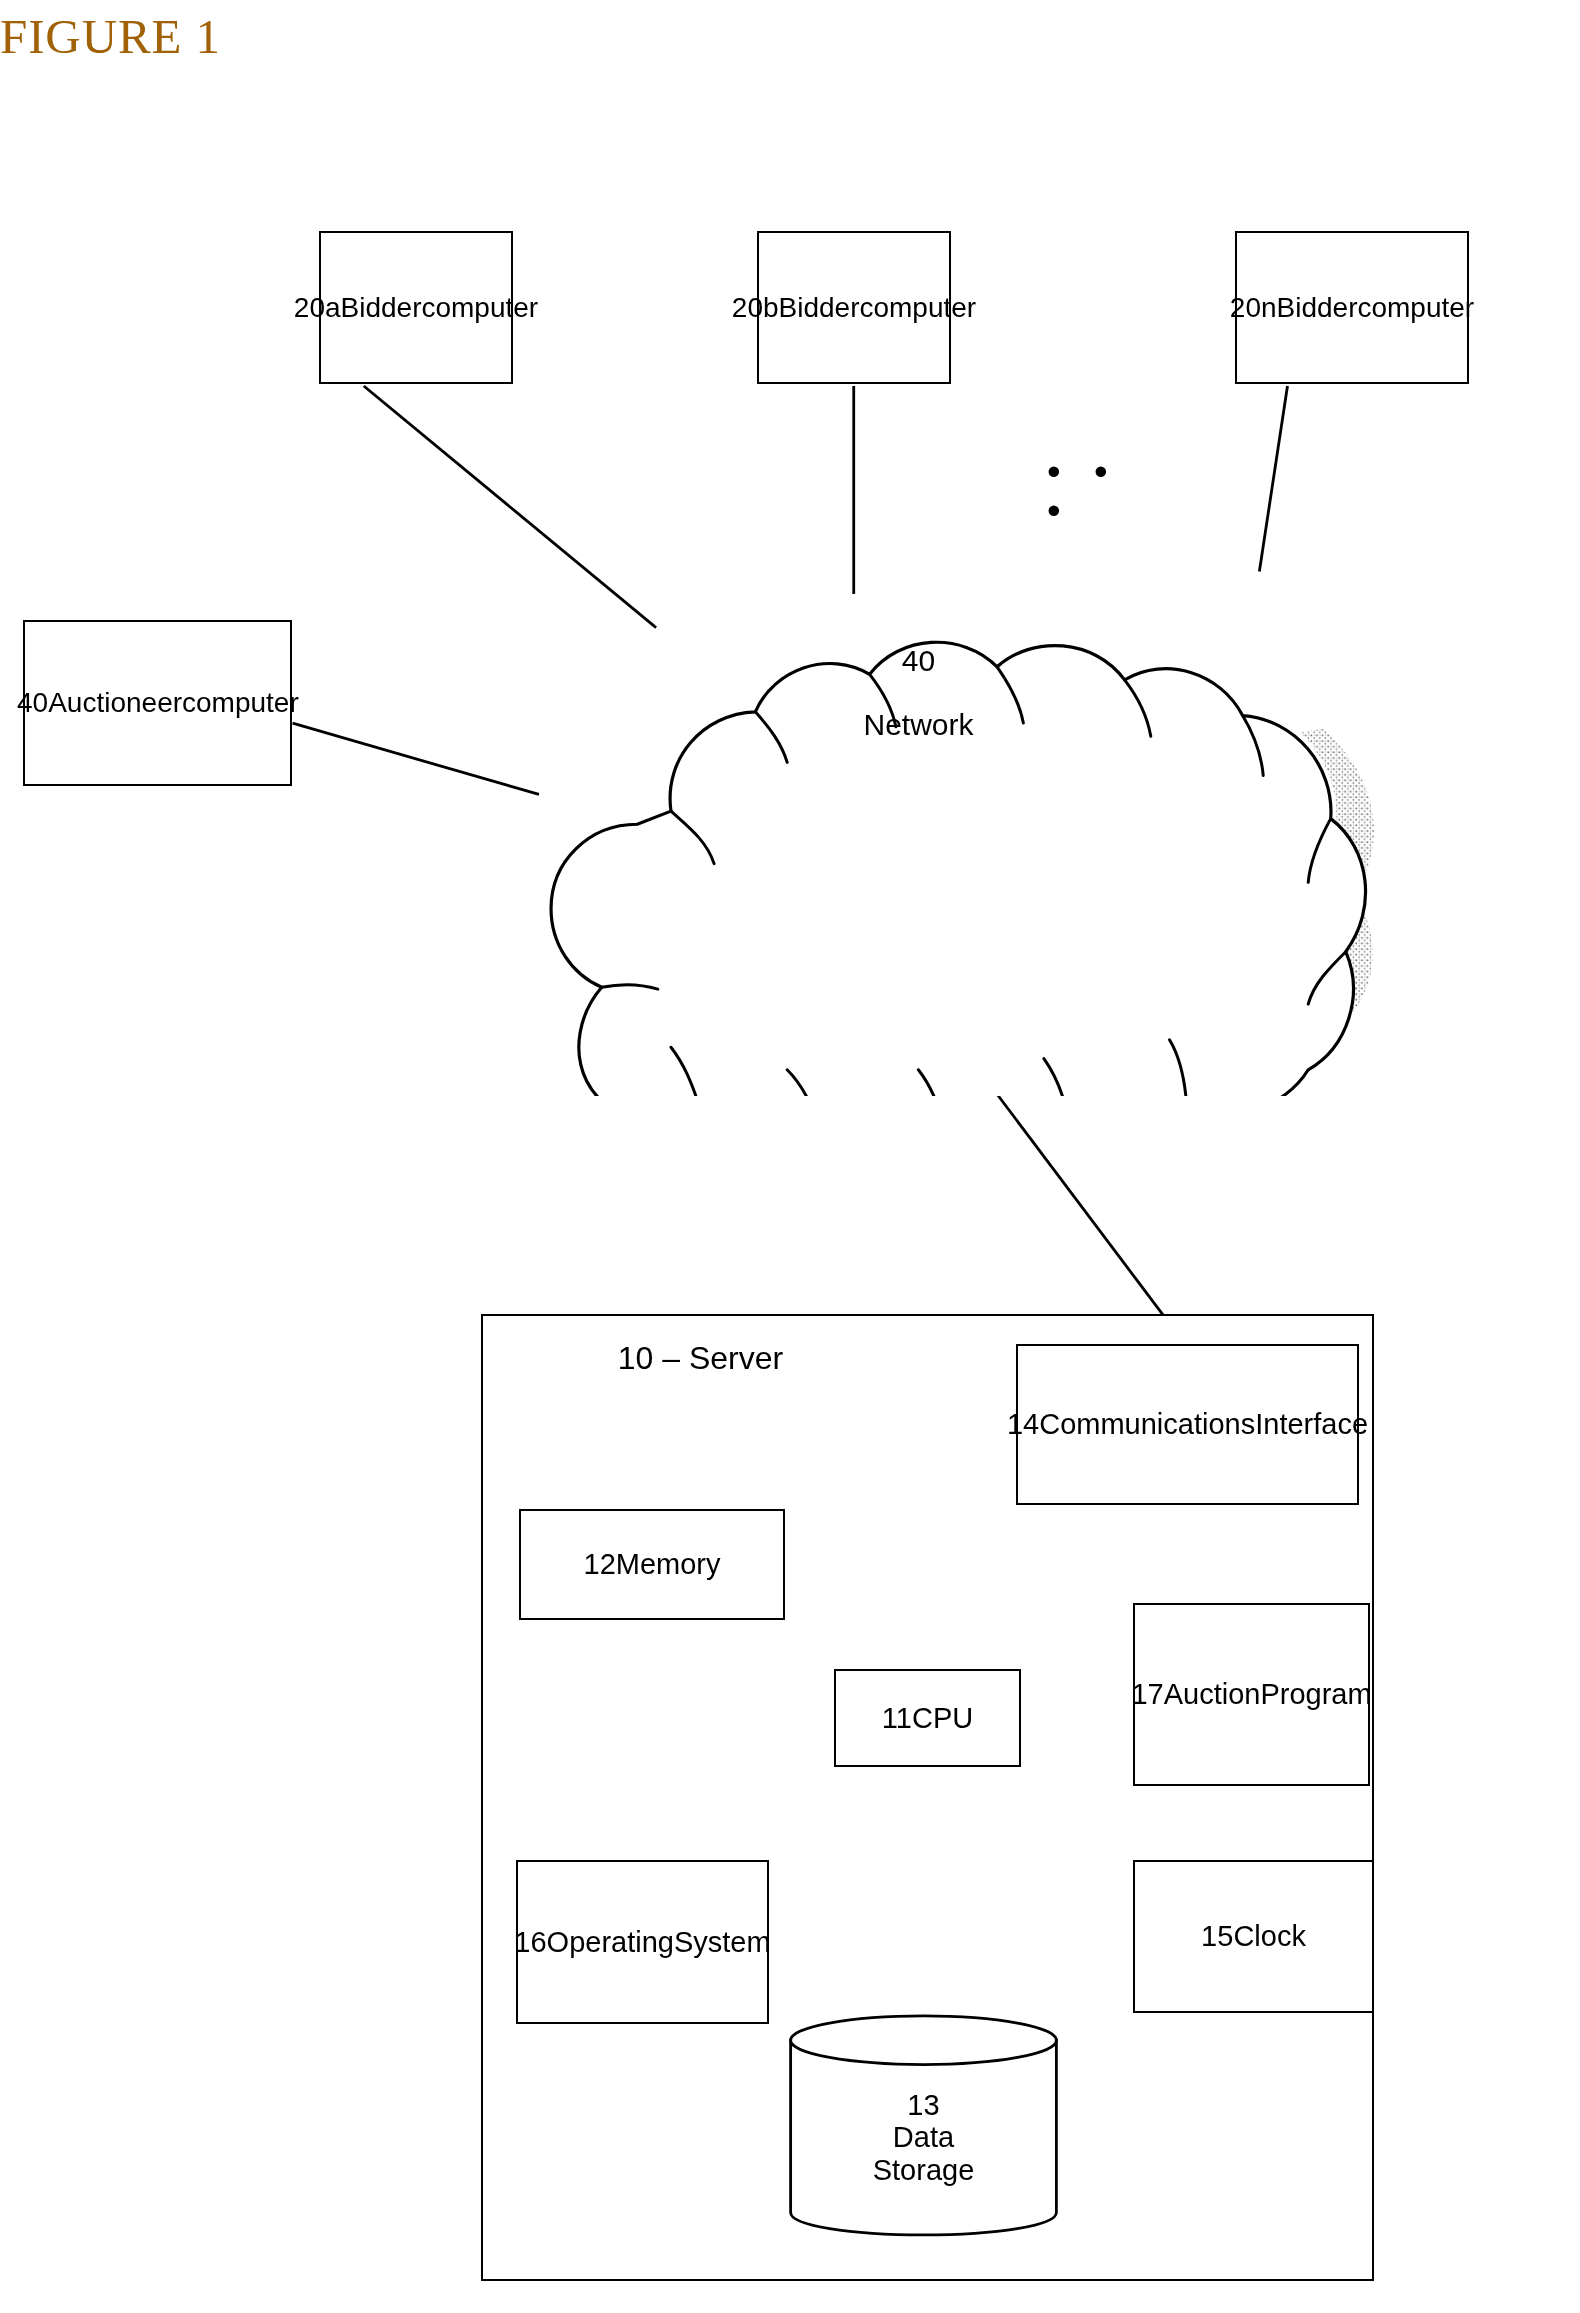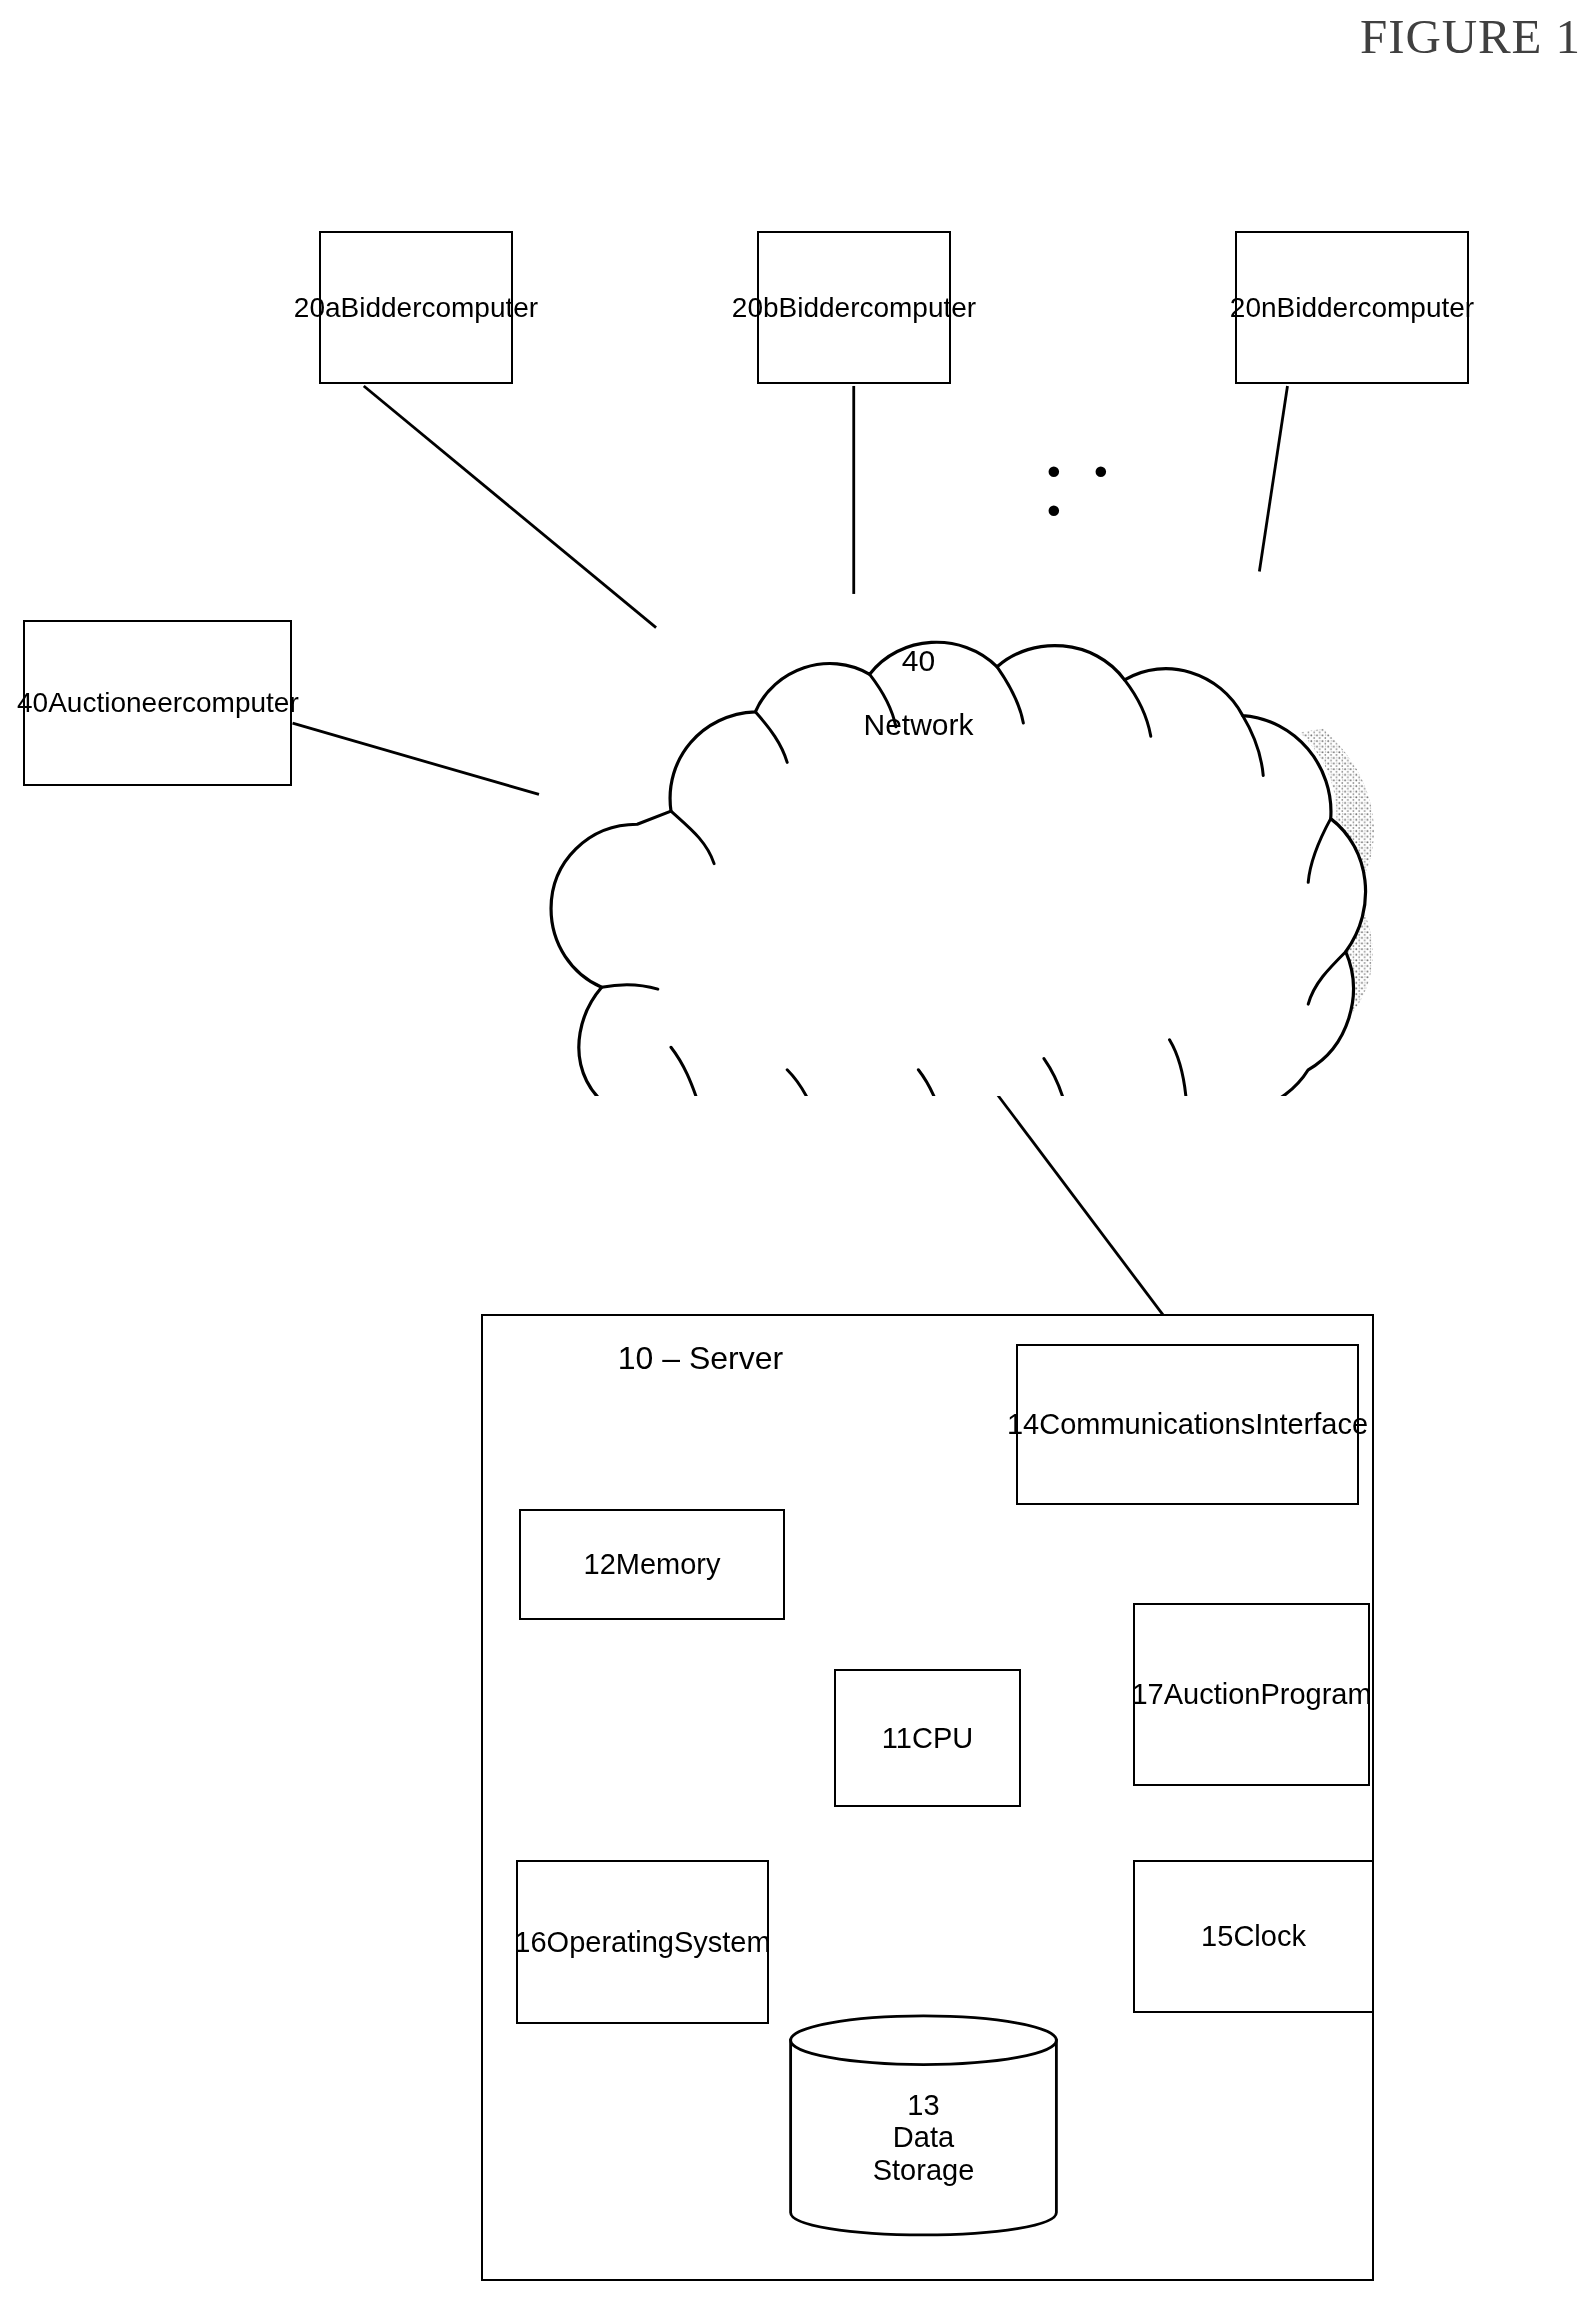--- a/index.html
+++ b/index.html
@@ -15,25 +15,25 @@
     overflow: hidden;
     font-family: "Liberation Sans", sans-serif;
   }
 
   
   #figure-title {
     position: absolute;
     left: 0;
     top: 7.5px;
     width: 1581px;
-    text-align: right;
+    text-align: left;
     font-family: "Liberation Serif", serif;
     font-size: 49px;
     letter-spacing: 0.9px;
-    color: #404040;
+    color: #a16207;
     font-variant: small-caps;
     font-weight: normal;
   }
 
   
   .node-box {
     position: absolute;
     box-sizing: border-box;
     border: 2.8px solid #000;
     background: #ffffff;
@@ -128,21 +128,21 @@
     font-size: 32px;
     color: #000;
     line-height: 1.25;
     z-index: 8;
   }
   #server-title .line { display: block; white-space: nowrap; }
 
   
   #box-14 { left: 1016px; top: 1344px; width: 343px; height: 161px; font-size: 29px; }
   #box-12 { left: 519px;  top: 1509px; width: 266px; height: 111px; font-size: 29px; }
-  #box-11 { left: 834px;  top: 1669px; width: 187px; height: 138px; font-size: 29px; }
+  #box-11 { left: 834px;  top: 1669px; width: 187px; height: 98px; font-size: 29px; }
   #box-17 { left: 1133px; top: 1603px; width: 237px; height: 183px; font-size: 29px; }
   #box-16 { left: 516px;  top: 1860px; width: 253px; height: 164px; font-size: 29px; }
   #box-15 { left: 1133px; top: 1860px; width: 241px; height: 153px; font-size: 29px; }
 
   
   #cyl-wrap {
     position: absolute;
     left: 785px;
     top: 2012px;
     width: 277px;

